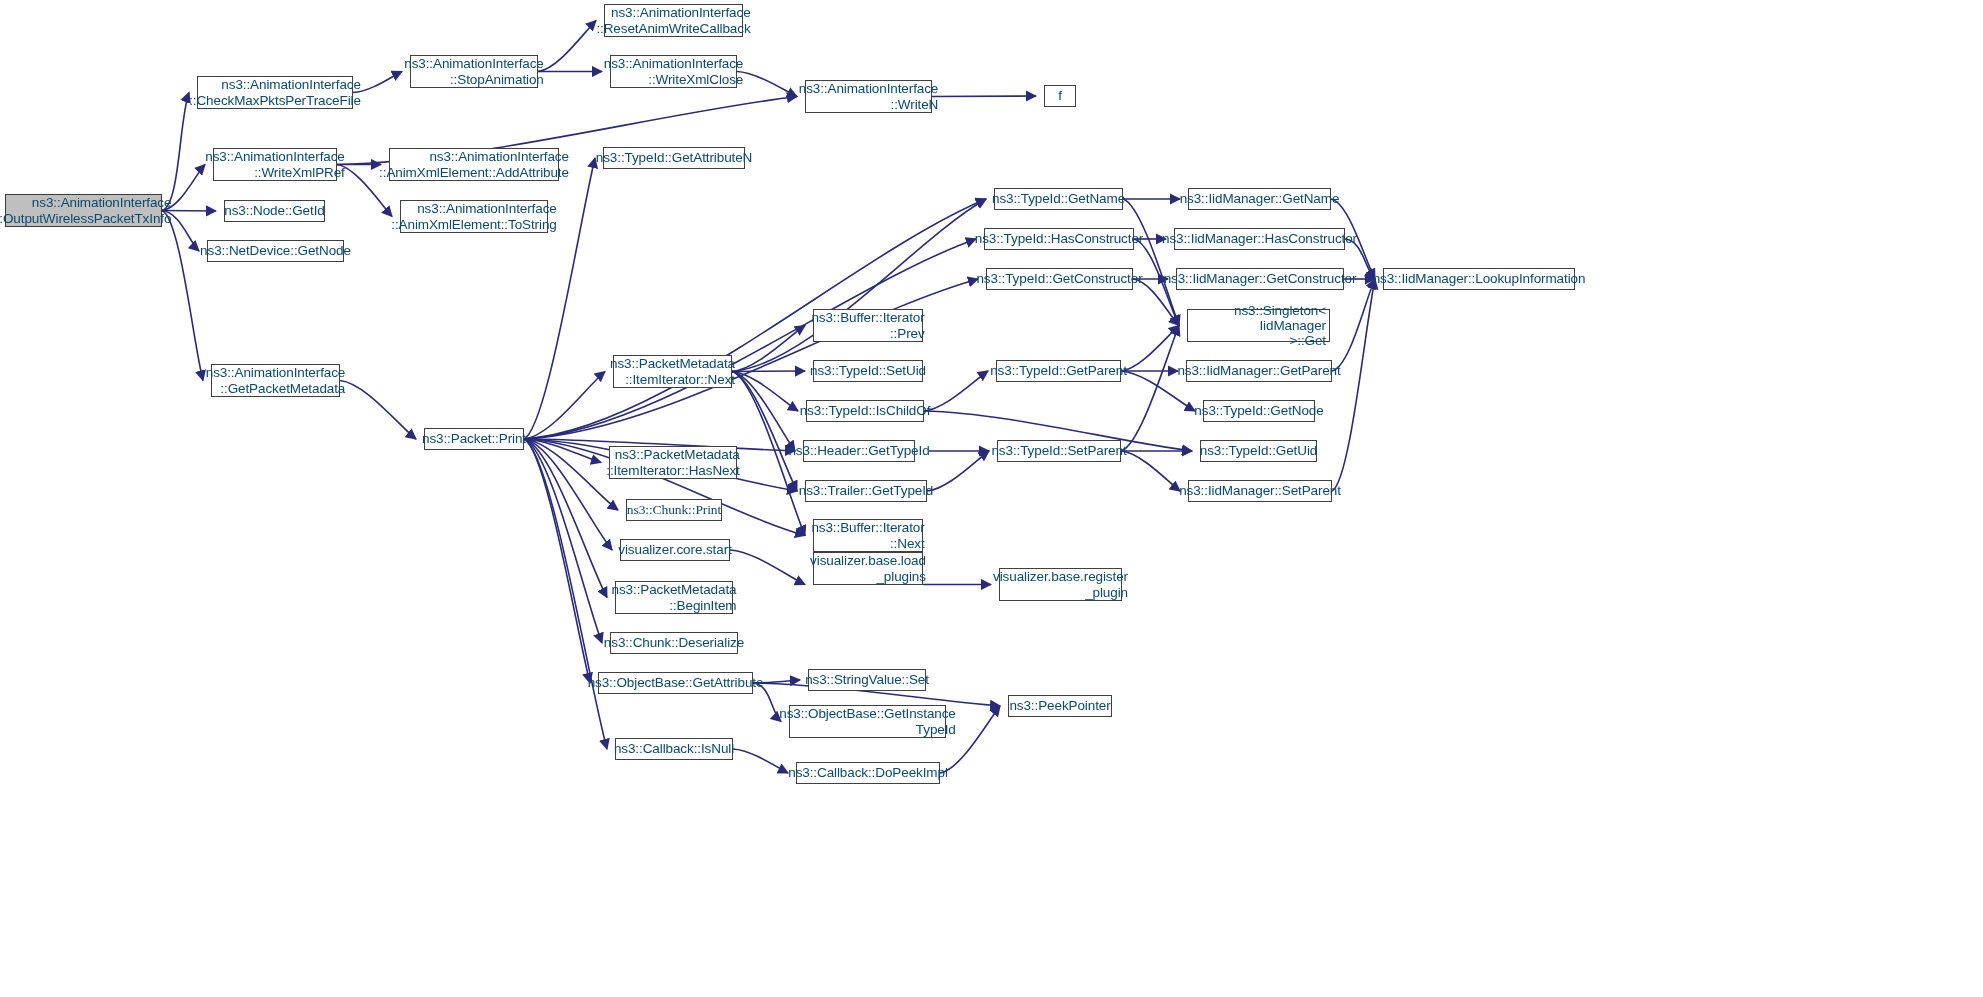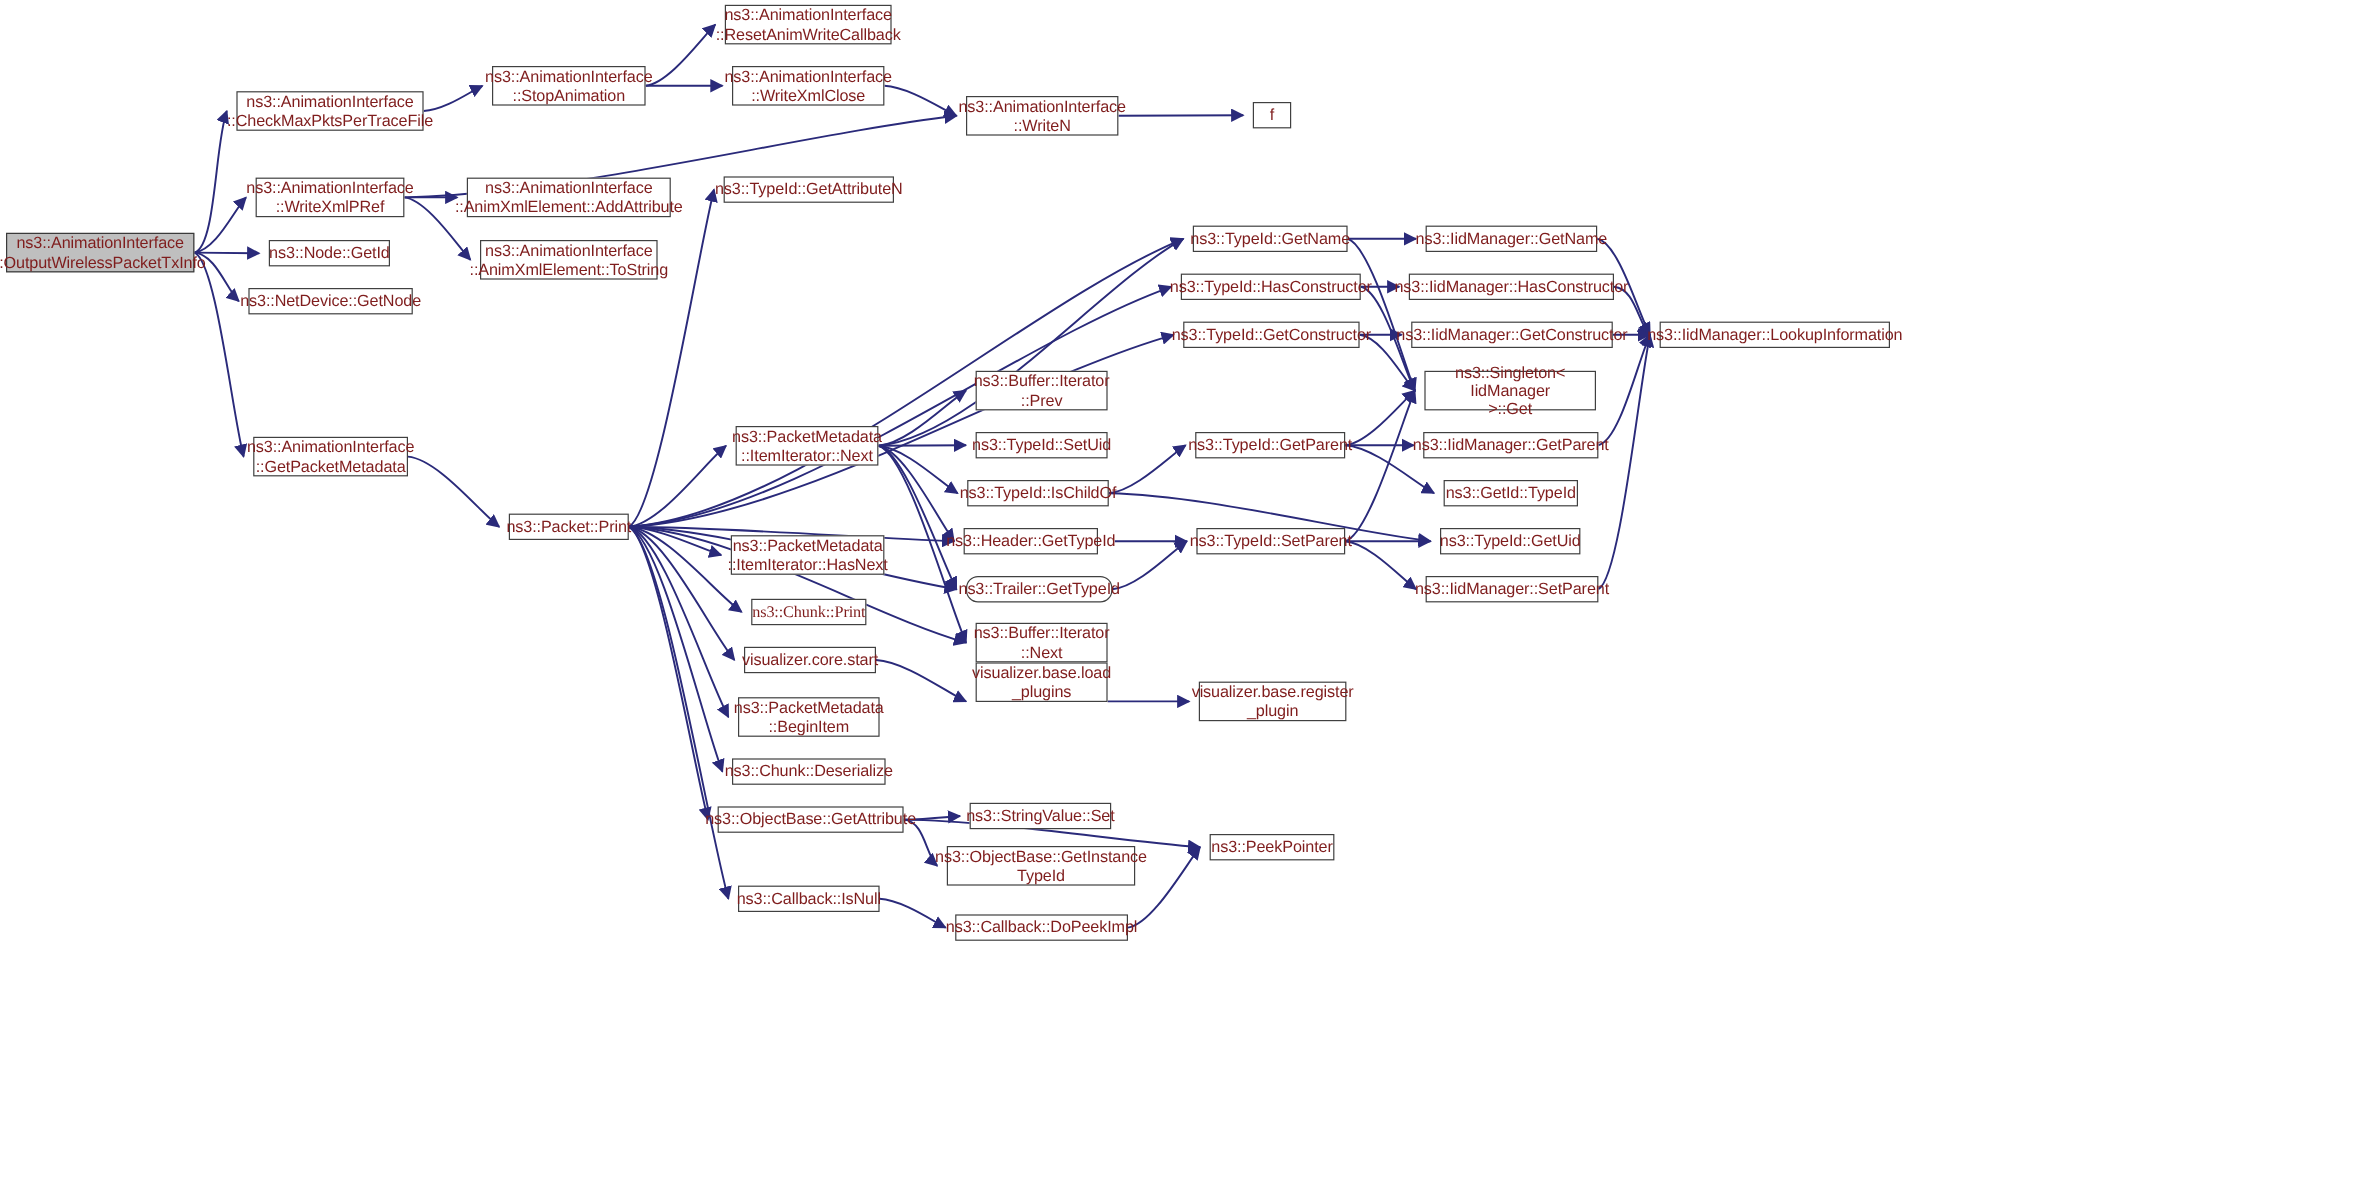--- a/index.html
+++ b/index.html
@@ -17,25 +17,25 @@
     left:0; top:0;
     width:1983px;
     height:997px;
     pointer-events:none;
   }
   .node{
     position:absolute;
     box-sizing:border-box;
     border:1px solid #404040;
     background:#ffffff;
-    color:#7f1d1d;
+    color:#0c4a6e;
     display:flex;
     align-items:center;
     justify-content:center;
-    text-align:center;
+    text-align:right;
     line-height:1.12;
     font-size:13.5px;
     letter-spacing:-0.1px;
     white-space:pre-line;
     padding:0 3px;
     z-index:5;
   }
   .node.root{
     background:#bfbfbf;
     border-color:#3a3a3a;
@@ -152,21 +152,21 @@
     <div class="node" style="left: 615px; top: 581px; width: 118px; height: 33px;">ns3::PacketMetadata
 ::BeginItem</div>
     <div class="node" style="left: 610px; top: 632px; width: 128px; height: 22px;">ns3::Chunk::Deserialize</div>
     <div class="node" style="left: 598px; top: 672px; width: 155px; height: 22px;">ns3::ObjectBase::GetAttribute</div>
     <div class="node" style="left: 615px; top: 738px; width: 118px; height: 22px;">ns3::Callback::IsNull</div>
     <div class="node" style="left: 813px; top: 309px; width: 110px; height: 33px;">ns3::Buffer::Iterator
 ::Prev</div>
     <div class="node" style="left: 813px; top: 360px; width: 110px; height: 22px;">ns3::TypeId::SetUid</div>
     <div class="node" style="left: 806px; top: 400px; width: 118px; height: 22px;">ns3::TypeId::IsChildOf</div>
     <div class="node" style="left: 803px; top: 440px; width: 112px; height: 22px;">ns3::Header::GetTypeId</div>
-    <div class="node" style="left: 805px; top: 480px; width: 122px; height: 22px; border-radius: 10px;">ns3::Trailer::GetTypeId</div>
+    <div class="node" style="left: 805px; top: 480px; width: 122px; height: 22px;">ns3::Trailer::GetTypeId</div>
     <div class="node" style="left: 813px; top: 519px; width: 110px; height: 33px;">ns3::Buffer::Iterator
 ::Next</div>
     <div class="node" style="left: 813px; top: 552px; width: 110px; height: 33px;">visualizer.base.load
 _plugins</div>
     <div class="node" style="left: 808px; top: 669px; width: 118px; height: 22px;">ns3::StringValue::Set</div>
     <div class="node" style="left: 789px; top: 705px; width: 157px; height: 33px;">ns3::ObjectBase::GetInstance
 TypeId</div>
     <div class="node" style="left: 796px; top: 762px; width: 144px; height: 22px;">ns3::Callback::DoPeekImpl</div>
     <div class="node" style="left: 994px; top: 188px; width: 129px; height: 22px;">ns3::TypeId::GetName</div>
     <div class="node" style="left: 984px; top: 228px; width: 150px; height: 22px;">ns3::TypeId::HasConstructor</div>
@@ -175,17 +175,17 @@
     <div class="node" style="left: 997px; top: 440px; width: 124px; height: 22px;">ns3::TypeId::SetParent</div>
     <div class="node" style="left: 999px; top: 568px; width: 123px; height: 33px;">visualizer.base.register
 _plugin</div>
     <div class="node" style="left: 1008px; top: 695px; width: 104px; height: 22px;">ns3::PeekPointer</div>
     <div class="node" style="left: 1188px; top: 188px; width: 143px; height: 22px;">ns3::IidManager::GetName</div>
     <div class="node" style="left: 1174px; top: 228px; width: 171px; height: 22px;">ns3::IidManager::HasConstructor</div>
     <div class="node" style="left: 1176px; top: 268px; width: 168px; height: 22px;">ns3::IidManager::GetConstructor</div>
     <div class="node" style="left: 1187px; top: 309px; width: 143px; height: 33px;">ns3::Singleton&lt; IidManager
 &gt;::Get</div>
     <div class="node" style="left: 1186px; top: 360px; width: 146px; height: 22px;">ns3::IidManager::GetParent</div>
-    <div class="node" style="left: 1203px; top: 400px; width: 112px; height: 22px;">ns3::GetId::TypeId</div>
+    <div class="node" style="left: 1203px; top: 400px; width: 112px; height: 22px;">ns3::TypeId::GetNode</div>
     <div class="node" style="left: 1200px; top: 440px; width: 117px; height: 22px;">ns3::TypeId::GetUid</div>
     <div class="node" style="left: 1188px; top: 480px; width: 144px; height: 22px;">ns3::IidManager::SetParent</div>
     <div class="node" style="left: 1383px; top: 268px; width: 192px; height: 22px;">ns3::IidManager::LookupInformation</div>
   </div>
 
 </body></html>

